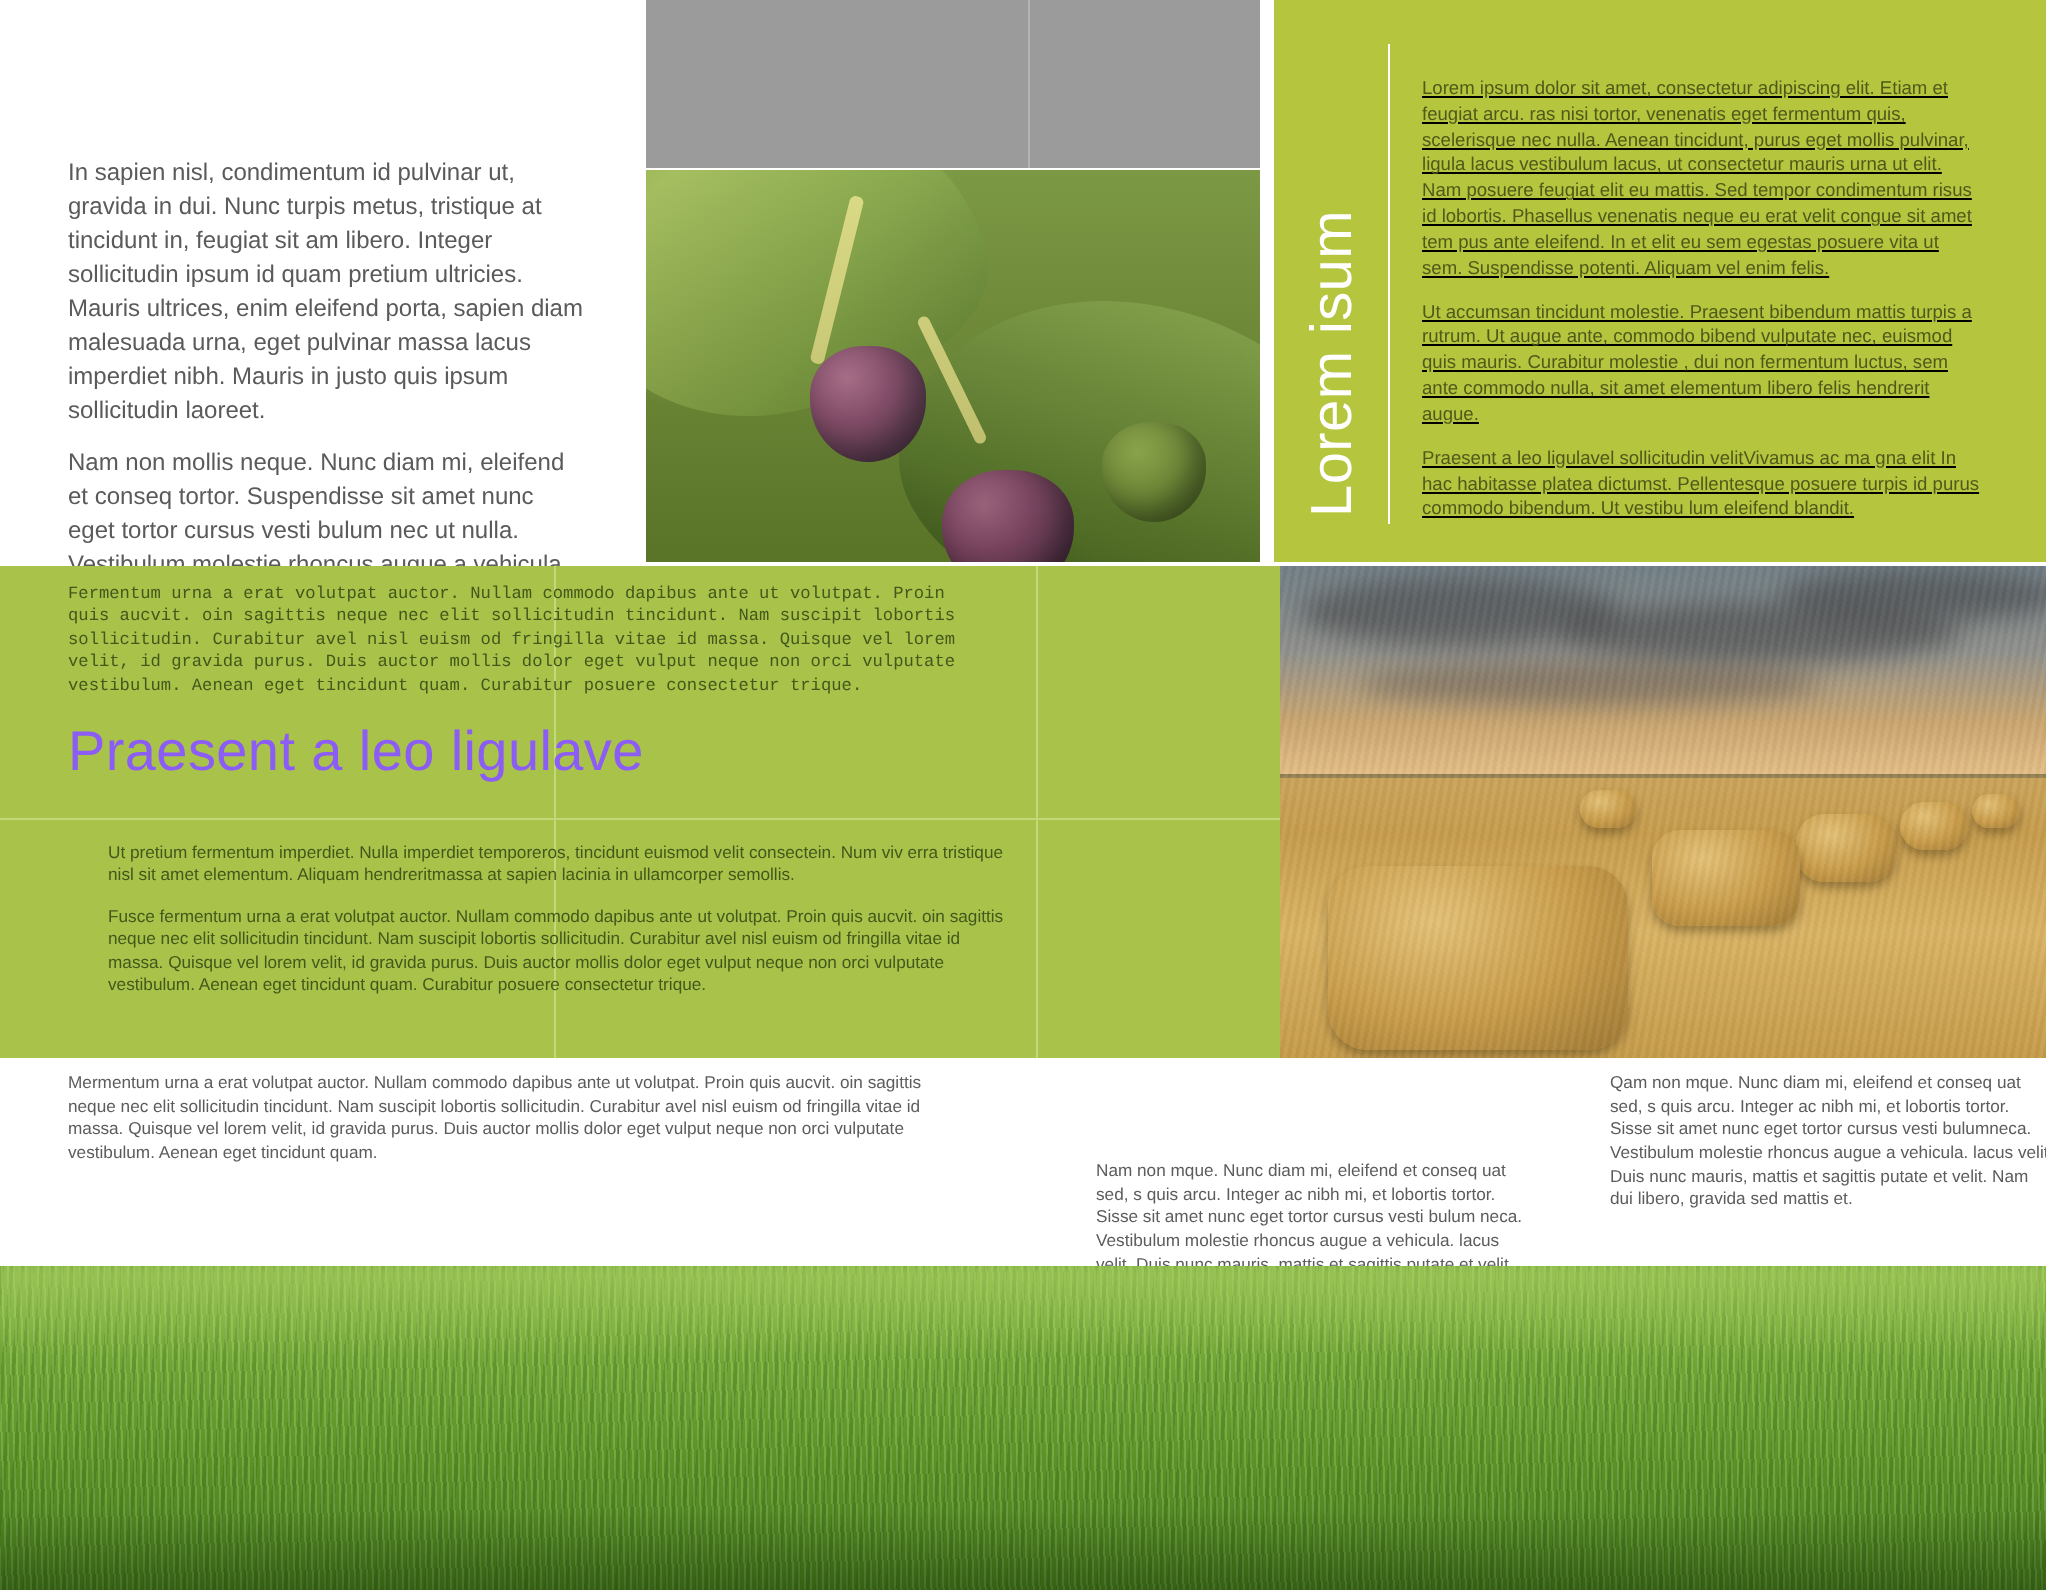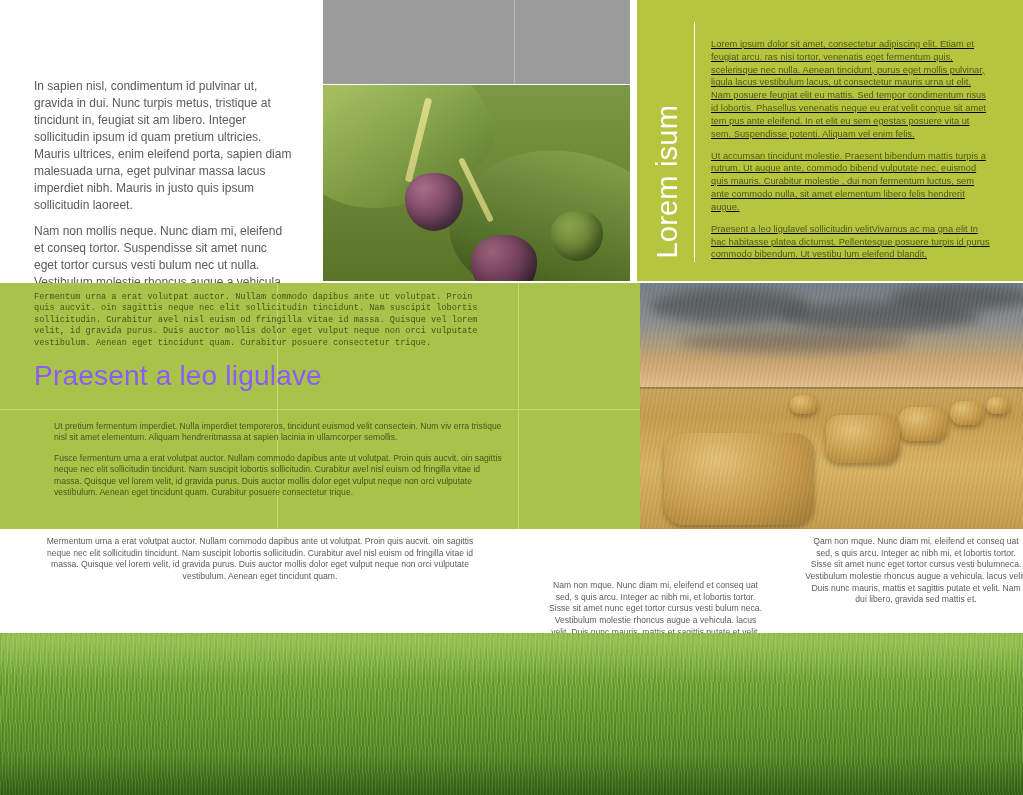--- a/index.html
+++ b/index.html
@@ -256,21 +256,21 @@
     position: absolute; inset: 0;
     background: repeating-linear-gradient(100deg, rgba(255,255,255,.05) 0 2px, rgba(120,90,30,.05) 2px 4px);
   }
 
   
   .bottom-cols { position: absolute; left: 0; top: 536px; width: 1023px; height: 90px; }
   .bcol { position: absolute; top: 0; }
   .bcol.c1 { left: 34px; width: 452px; }
   .bcol.c2 { left: 548px; width: 215px; margin-top: 44px; }
   .bcol.c3 { left: 805px; width: 222px; }
-  .bcol .body-text { font-size: 8.6px; line-height: 1.36; color: #5c5c5c; text-align: center; }
+  .bcol .body-text { font-size: 8.6px; line-height: 1.36; color: #5c5c5c; }
 
   
   .grass-photo {
     position: absolute;
     left: 0;
     top: 633px;
     width: 1023px;
     height: 162px;
     overflow: hidden;
     background: #6d9b2c;

